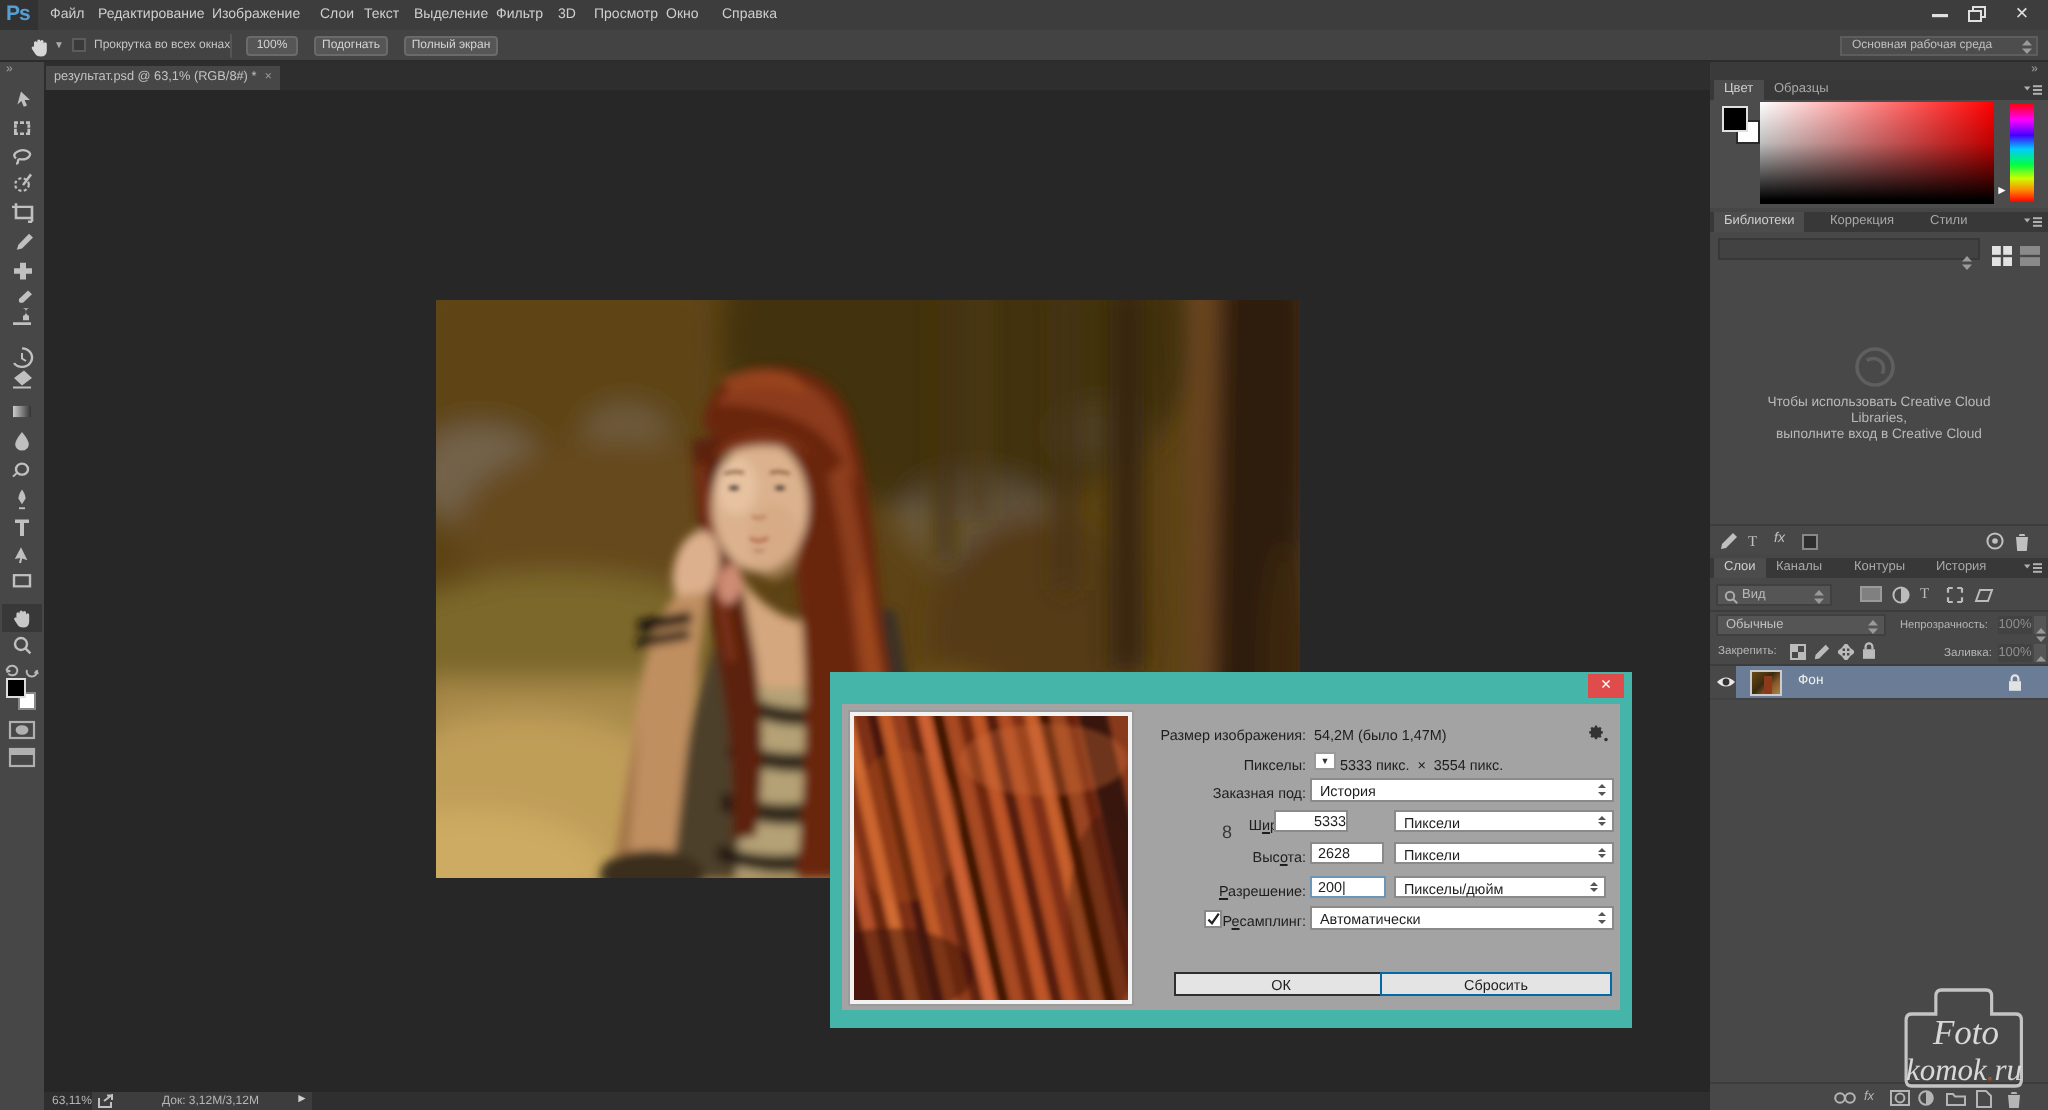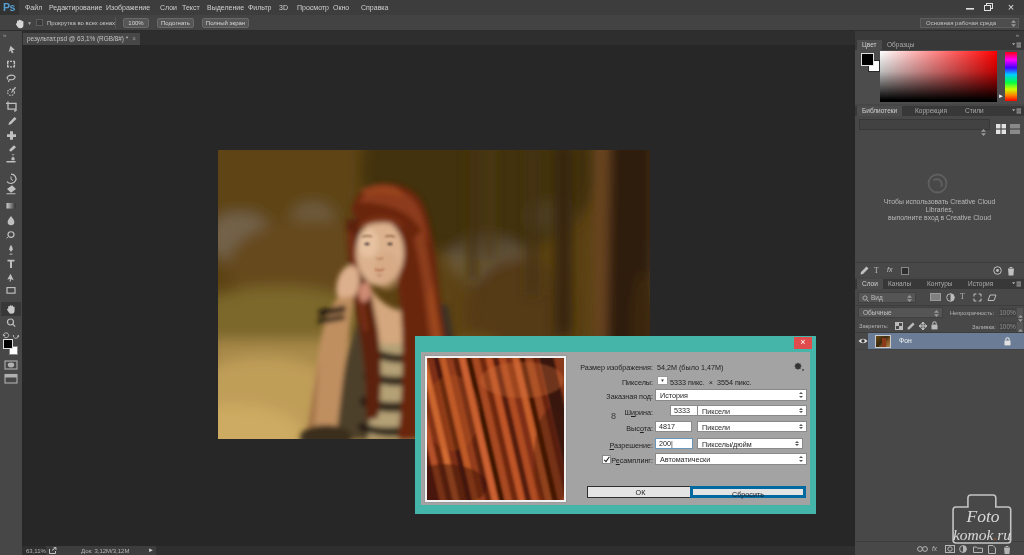--- a/index.html
+++ b/index.html
@@ -39,21 +39,21 @@
 
 #dlg { left:415px; top:336px; width:401px; height:178px; background:#45b5aa; }
 #dlgbody { position:absolute; left:6px; top:16px; width:389px; height:153px; background:#a3a3a3; }
 #dlg .lbl { position:absolute; color:#1e1e1e; font-size:7.2px; text-align:right; }
 #dlg input, .fld { position:absolute; background:#ffffff; border:1px solid #8a8a8a;
   font-size:7.2px; color:#1e1e1e; }
 .dd { position:absolute; background:#ffffff; border:1px solid #8a8a8a; font-size:7.2px;
   color:#1e1e1e; line-height:11px; padding-left:4px; }
 .dd:before { content:""; position:absolute; right:3px; top:2px; border-left:2.2px solid transparent; border-right:2.2px solid transparent; border-bottom:2.8px solid #555; }
 .dd:after { content:""; position:absolute; right:3px; bottom:2px; border-left:2.2px solid transparent; border-right:2.2px solid transparent; border-top:2.8px solid #555; }
-.btn { position:absolute; height:12px; background:#e4e4e4; border:3px solid #0369a1;
+.btn { position:absolute; height:12px; background:#e4e4e4; border:1px solid #0369a1;
   color:#1e1e1e; font-size:7.2px; text-align:center; line-height:11px; }
 </style>
 </head>
 <body>
 <div id="app">
 
   <div class="abs" id="menubar">
     <div style="position:absolute;left:0;top:0;width:19px;height:15px;background:#323232"></div>
       <div id="pslogo">Ps</div>
     <span class="mi" style="left:25px">Файл</span>
@@ -541,25 +541,25 @@
             <rect x="0.6" y="3.6" width="6.8" height="1.2" transform="rotate(45 4 4.2)"></rect>
             <circle cx="9" cy="7.8" r="0.9"></circle>
           </g>
         </svg>
       <div class="lbl" style="left:132px;top:26px;width:100px">Пикселы:</div>
       <div class="abs" style="left:236px;top:24px;width:11px;height:9px;background:#fff;border:1px solid #999;font-size:4.5px;text-align:center;color:#333;line-height:8px">▼</div>
       <div class="abs" style="left:249px;top:26px;font-size:7.2px;color:#1e1e1e">5333 пикс.&nbsp; ×&nbsp; 3554 пикс.</div>
       <div class="lbl" style="left:132px;top:40px;width:100px">Заказная под:</div>
       <div class="dd" style="left:234px;top:37px;width:152px;height:12px">История</div>
       <div class="lbl" style="left:132px;top:56px;width:100px">Ш<u>и</u>рина:</div>
-      <div class="fld" style="left:249px;top:53px;width:37px;height:11px;line-height:10px;padding-left:3px">5333</div>
+      <div class="fld" style="left:216px;top:53px;width:37px;height:11px;line-height:10px;padding-left:19px">5333</div>
       <div class="dd" style="left:276px;top:53px;width:110px;height:11px">Пиксели</div>
       <div class="abs" style="left:190px;top:59px;color:#3a3a3a;font-size:9px">8</div>
       <div class="lbl" style="left:132px;top:72px;width:100px">Выс<u>о</u>та:</div>
-      <div class="fld" style="left:234px;top:69px;width:37px;height:11px;line-height:10px;padding-left:3px">4817</div>
+      <div class="fld" style="left:234px;top:69px;width:37px;height:11px;line-height:10px;padding-left:3px">2628</div>
       <div class="dd" style="left:276px;top:69px;width:110px;height:11px">Пиксели</div>
       <div class="lbl" style="left:132px;top:89px;width:100px"><u>Р</u>азрешение:</div>
       <div class="fld" style="left:234px;top:86px;width:38px;height:11px;line-height:10px;padding-left:3px;border:1px solid #6b96b8">200|</div>
       <div class="dd" style="left:276px;top:86px;width:106px;height:11px">Пикселы/дюйм</div>
       <div class="abs" style="left:181px;top:103px;width:9px;height:9px;background:#fff;border:1px solid #888">
           <svg width="7" height="7" style="position:absolute;left:0;top:0">
             <path d="M1.2 3.8 L3 5.6 L6.4 0.8" stroke="#222" stroke-width="1.1" fill="none"></path>
           </svg>
         </div>
       <div class="lbl" style="left:132px;top:104px;width:100px">Р<u>е</u>самплинг:</div>

